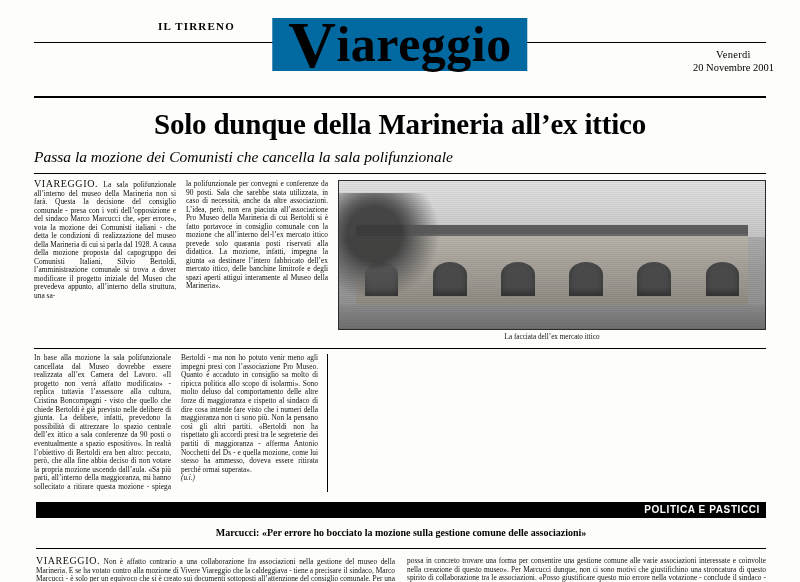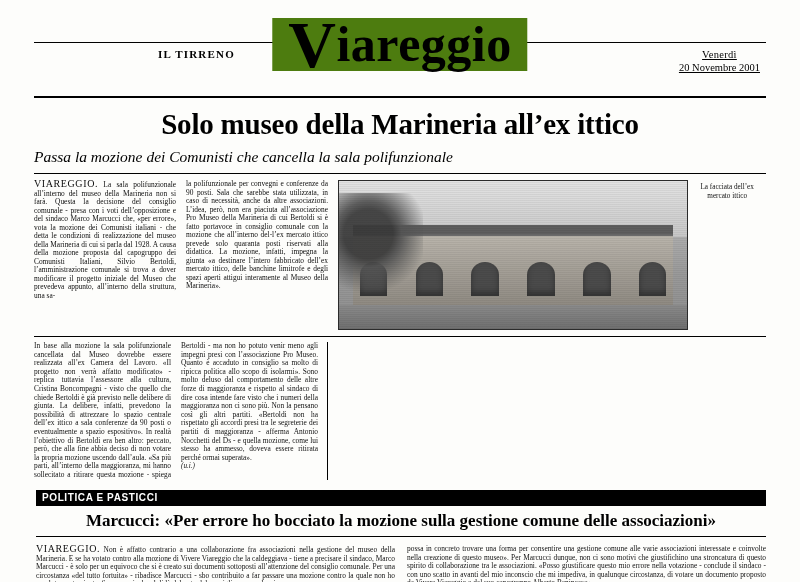--- a/index.html
+++ b/index.html
@@ -34,58 +34,57 @@
     position: absolute;
     left: 34px;
     right: 34px;
     top: 42px;
     border-top: 1px solid #000;
     height: 0;
   }
   .paper-name {
     position: absolute;
     left: 150px;
-    top: 48px;
+    top: 20px;
     font-family: "Liberation Serif", serif;
     font-weight: bold;
     font-size: 11px;
     letter-spacing: 1.2px;
     background: #fdfdfb;
     padding: 0 8px;
     color: #000;
   }
   .masthead-title {
     position: absolute;
     left: 50%;
     top: 18px;
     transform: translateX(-50%);
     font-family: "Liberation Serif", serif;
     font-weight: bold;
     font-size: 50px;
     line-height: 52px;
     letter-spacing: 0.5px;
-    background: #4d7c0f;
+    background: #0369a1;
     padding: 0 16px;
     white-space: nowrap;
     color: #000;
   }
   .masthead-title .drop {
     font-size: 66px;
     line-height: 52px;
     vertical-align: -6px;
   }
   .masthead-date {
     position: absolute;
-    right: 40px;
+    right: 26px;
     top: 48px;
     text-align: center;
     font-size: 10.5px;
     line-height: 13px;
     color: #000;
-    text-decoration: underline;
   }
   .masthead-date .dow { letter-spacing: 0.3px; }
 
   .rule-thick {
     margin: 0 34px;
     border-top: 2px solid #000;
   }
 
   
   .lead {
@@ -130,21 +129,21 @@
   .col-1 { width: 142px; }
   .col-2 { width: 142px; }
   .dateline {
     font-weight: normal;
     font-size: 10px;
     letter-spacing: 0.6px;
   }
   .photo-wrap {
     flex: 1;
     display: flex;
-    flex-direction: row;
+    flex-direction: column;
   }
   .photo {
     width: 100%;
     height: 150px;
     border: 1px solid #2b2b2b;
     box-sizing: border-box;
     background:
       linear-gradient(180deg, #cfcfcf 0%, #bdbdbd 18%, #a9a9a9 42%, #9a9a9a 62%, #8d8d8d 100%);
     position: relative;
     overflow: hidden;
@@ -233,25 +232,26 @@
   }
   .kicker {
     background: #000;
     color: #fff;
     font-family: "Liberation Sans", sans-serif;
     font-weight: bold;
     font-size: 10px;
     letter-spacing: 0.6px;
     padding: 2px 6px 3px 6px;
     display: block;
+    text-align: right;
   }
   .sub-headline {
     font-family: "Liberation Serif", serif;
     font-weight: bold;
-    font-size: 17px;
+    font-size: 10px;
     line-height: 18.5px;
     text-align: center;
     margin-top: 6px;
     color: #000;
   }
   .sub-rule {
     margin-top: 6px;
     border-top: 1px solid #000;
   }
   .lower-right .twocol {
@@ -280,21 +280,21 @@
     <div class="masthead-title"><span class="drop">V</span><span>iareggio</span></div>
     <div class="masthead-date">
       <div class="dow">Venerdì</div>
       <div>20 Novembre 2001</div>
     </div>
   </div>
 
   <div class="rule-thick"></div>
 
   <div class="lead">
-    <div class="lead-headline">Solo museo della Marineria all’ex ittico</div>
+    <div class="lead-headline">Solo dunque della Marineria all’ex ittico</div>
     <div class="lead-subhead">Passa la mozione dei Comunisti che cancella la sala polifunzionale</div>
     <div class="lead-rule"></div>
 
     <div class="lead-body">
       <div class="col col-1">
         <p><span class="dateline">VIAREGGIO.</span><span> La sala polifunzionale all’interno del museo della Marineria non si farà. Questa la decisione del consiglio comunale - presa con i voti dell’opposizione e del sindaco Marco Marcucci che, «per errore», vota la mozione dei Comunisti italiani - che detta le condizioni di realizzazione del museo della Marineria di cui si parla dal 1928. A causa della mozione proposta dal capogruppo dei Comunisti Italiani, Silvio Bertoldi, l’amministrazione comunale si trova a dover modificare il progetto iniziale del Museo che prevedeva appunto, all’interno della struttura, una sa-</span></p>
       </div>
       <div class="col col-2">
         <p>la polifunzionale per convegni e conferenze da 90 posti. Sala che sarebbe stata utilizzata, in caso di necessità, anche da altre associazioni. L’idea, però, non era piaciuta all’associazione Pro Museo della Marineria di cui Bertoldi si è fatto portavoce in consiglio comunale con la mozione che all’interno del-l’ex mercato ittico prevede solo quaranta posti riservati alla didattica. La mozione, infatti, impegna la giunta «a destinare l’intero fabbricato dell’ex mercato ittico, delle banchine limitrofe e degli spazi aperti attigui interamente al Museo della Marineria».</p>
       </div>

